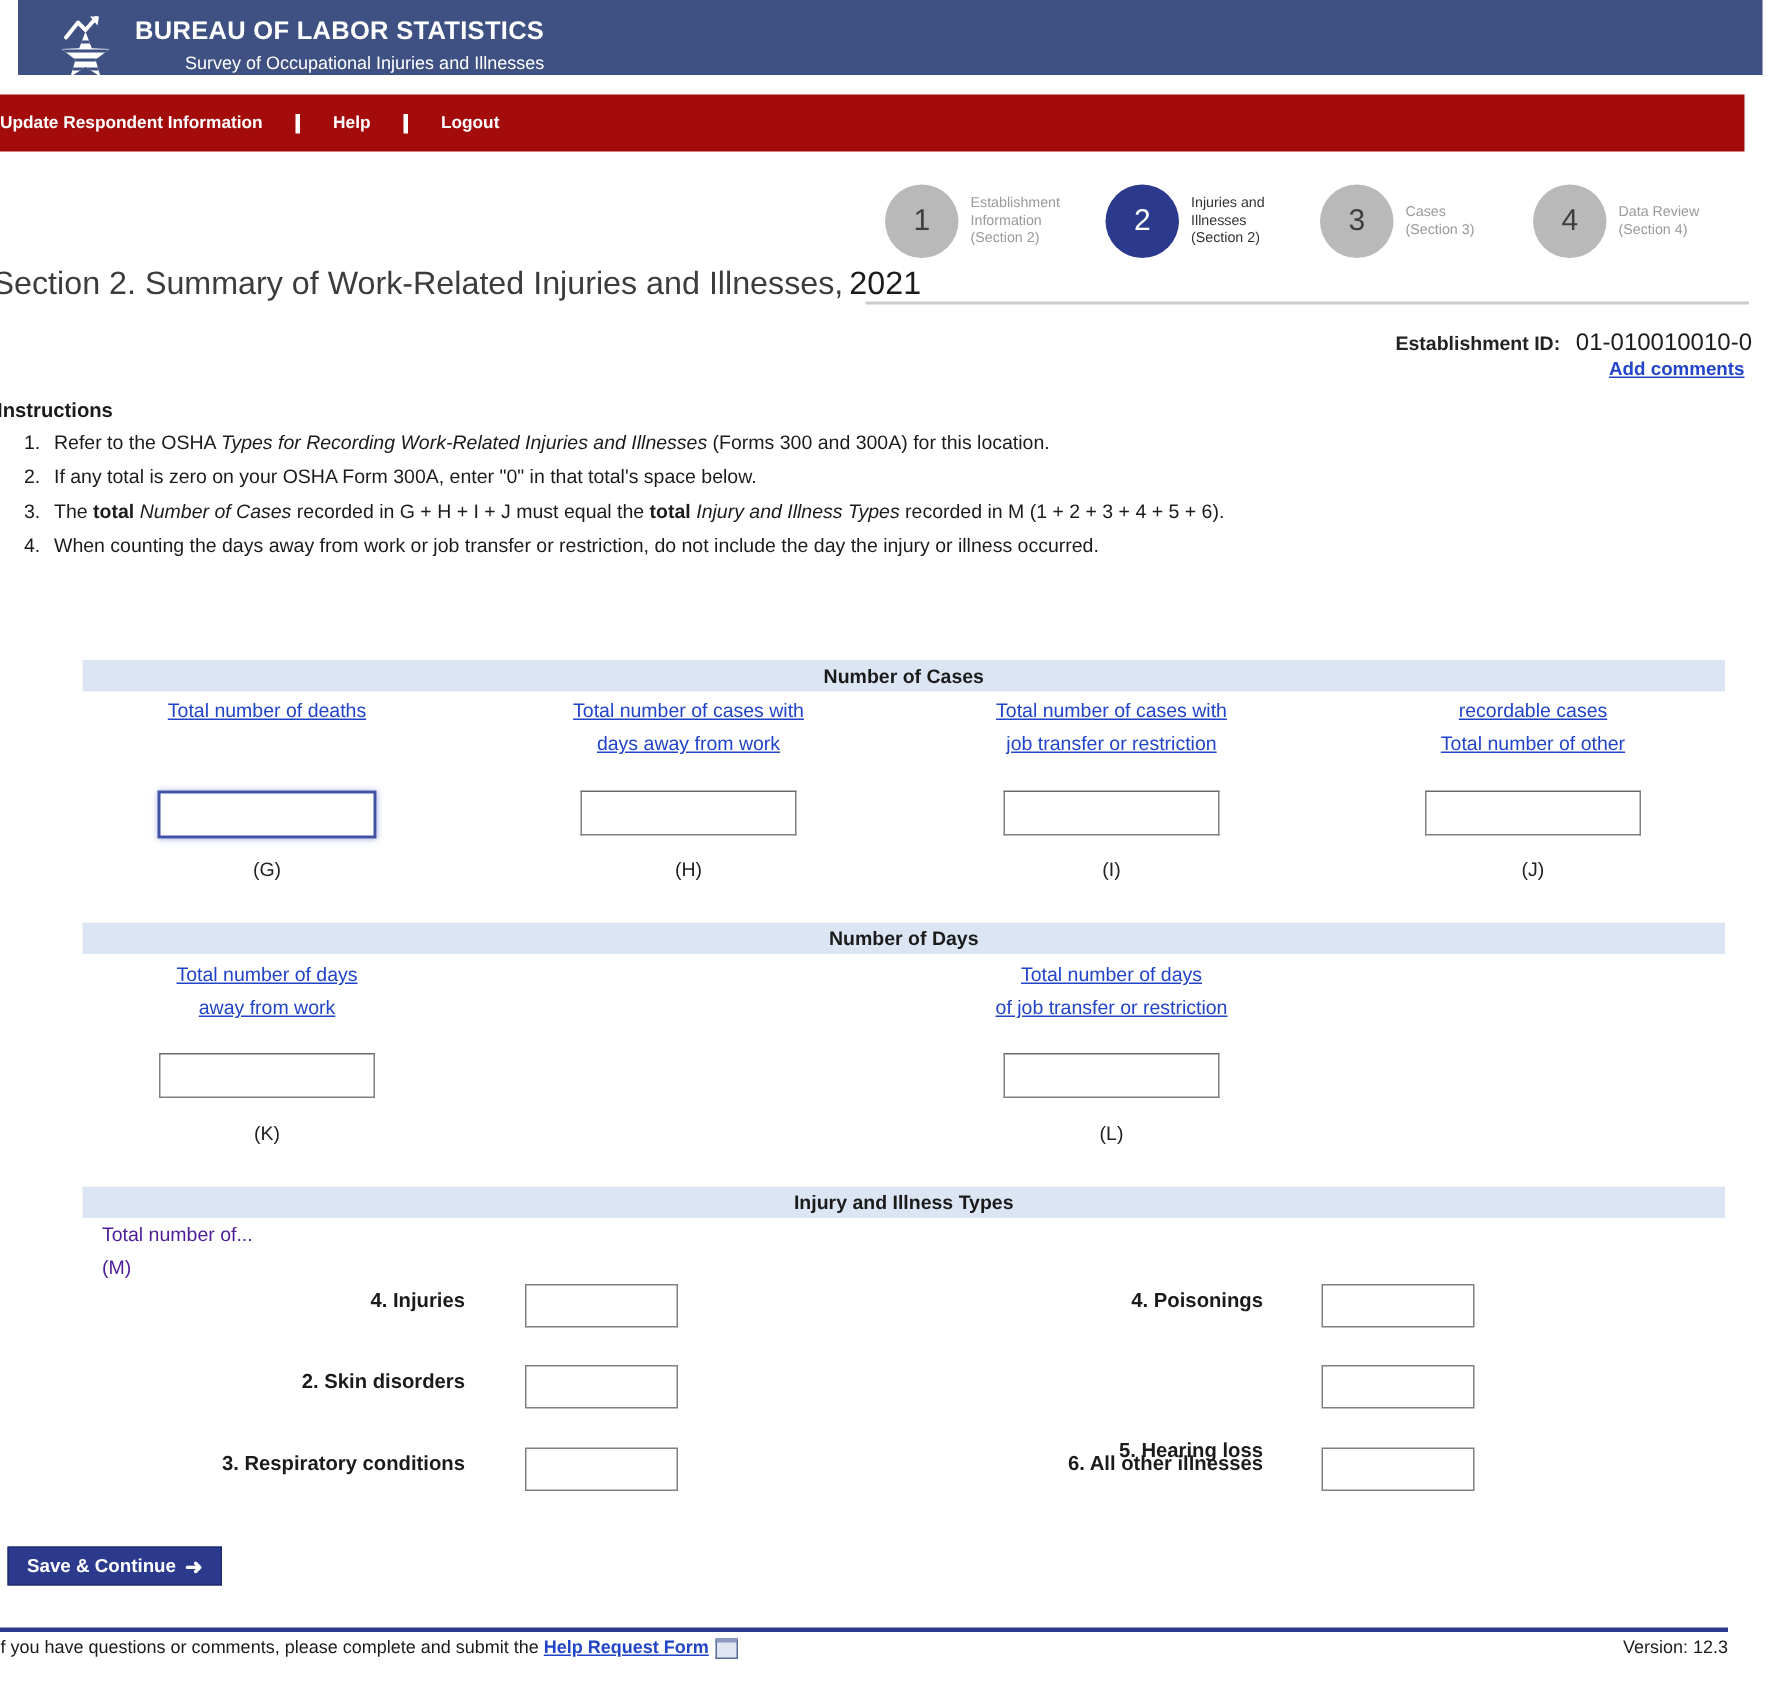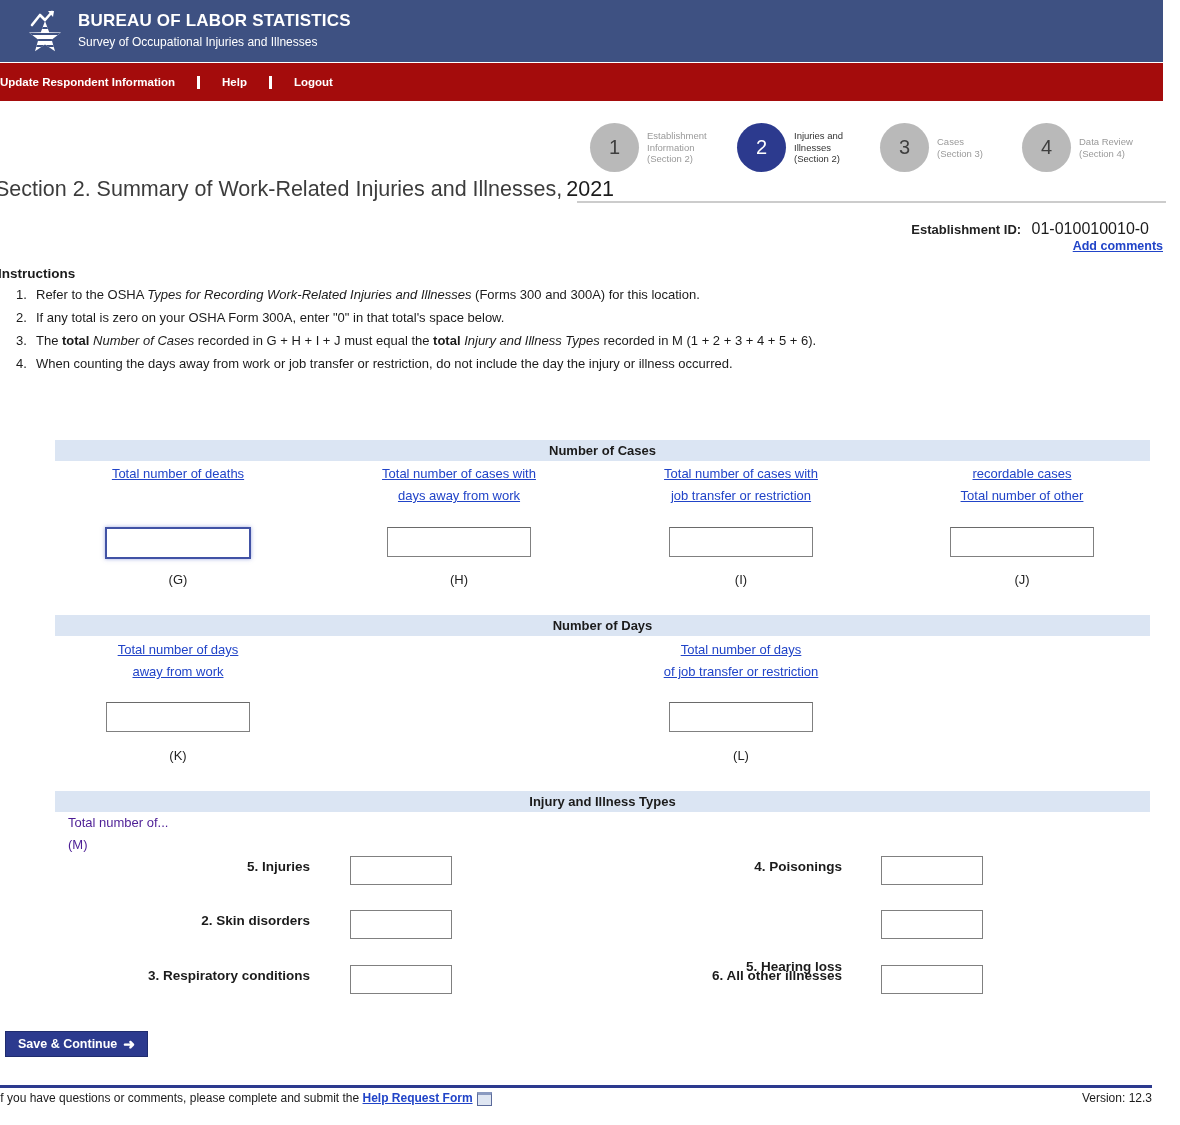--- a/index.html
+++ b/index.html
@@ -1,20 +1,20 @@
 <!DOCTYPE html>
 <html style="--header-blue: #3e5182; --nav-red: #a40c0c; --active-step: #2c3a8e; --link-blue: #2144c8; --section-bar: #dbe5f3;"><head>
 <meta charset="utf-8">
 <style>
   html,body{margin:0;padding:0;background:#fff;}
   body{font-family:"Liberation Sans", sans-serif; color:#222;}
   .page{position:relative;width:1180px;height:1125px;overflow:hidden;background:#fff;}
 
   
-  .topbar{position:absolute;top:0;left:0;width:1163px;height:62px;background:var(--header-blue,#3e5182);}
+  .topbar{position:absolute;top:0;left:12px;width:1163px;height:50px;background:var(--header-blue,#3e5182);text-align:right;}
   .logo{position:absolute;left:24px;top:10px;width:42px;height:44px;}
   .brand{position:absolute;left:78px;top:11px;color:#fff;}
   .brand-title{font-size:17px;font-weight:bold;letter-spacing:.2px;}
   .brand-sub{font-size:12px;margin-top:4px;}
 
   
   .redbar{position:absolute;top:63px;left:0;width:1163px;height:38px;background:var(--nav-red,#a40c0c);
           display:flex;align-items:center;justify-content:flex-start;padding-right:28px;box-sizing:border-box;}
   .redbar a{color:#fff;font-size:11.5px;font-weight:bold;text-decoration:none;}
   .pipe{display:inline-block;width:3px;height:13px;background:#fff;margin:0 22px;}
@@ -26,21 +26,21 @@
   .step.active .step-circle{background:var(--active-step,#2c3a8e);color:#fff;}
   .step-label{margin-left:8px;font-size:9.5px;line-height:11.5px;color:#9a9a9a;}
   .step.active .step-label{color:#333;}
 
   
   .page-title{position:absolute;top:177px;left:-5px;font-size:21.5px;color:#3c3c3c;white-space:nowrap;}
   .page-title .year{margin-left:4px;color:#1b1b1b;}
   .title-rule{position:absolute;top:201px;left:577px;width:589px;height:2px;background:#ccc;}
 
   
-  .estab{position:absolute;top:220px;right:31px;white-space:nowrap;}
+  .estab{position:absolute;top:220px;right:12px;white-space:nowrap;}
   .estab-label{font-size:13px;font-weight:bold;color:#222;}
   .estab-value{font-size:16px;color:#1b1b1b;margin-left:6px;}
   .add-comments{position:absolute;top:239px;right:17px;font-size:12.5px;font-weight:bold;
                 color:var(--link-blue,#2144c8);text-decoration:underline;cursor:pointer;}
 
   
   .instructions-heading{position:absolute;top:266px;left:-2px;font-size:13.5px;font-weight:bold;color:#1b1b1b;}
   .instructions-list{position:absolute;top:288px;left:16px;width:1100px;}
   .instructions-list .row{display:flex;font-size:13px;color:#1b1b1b;margin-bottom:9px;line-height:14px;}
   .instructions-list .num{width:20px;flex:0 0 auto;}
@@ -214,21 +214,21 @@
   <div class="col" style="left:41px;top:702px;"><input class="cell-input" value="" style=""></div>
   <div class="col" style="left:604px;top:702px;"><input class="cell-input" value="" style=""></div>
 
   <div class="col letter" style="left:41px;top:748px;">(K)</div>
   <div class="col letter" style="left:604px;top:748px;">(L)</div>
 
   <div class="section-bar" style="top:791px;">Injury and Illness Types</div>
   <div class="m-label" style="top:815px;">Total number of...</div>
   <div class="m-label" style="top:837px;">(M)</div>
 
-  <div class="type-label" style="left:70px;top:859px;">5. Injuries</div>
+  <div class="type-label" style="left:70px;top:859px;">4. Injuries</div>
   <input class="type-input" style="left: 350px; top: 856px;" value="">
   <div class="type-label" style="left:602px;top:859px;">4. Poisonings</div>
   <input class="type-input" style="left: 881px; top: 856px;" value="">
 
   <div class="type-label" style="left:70px;top:913px;">2. Skin disorders</div>
   <input class="type-input" style="left: 350px; top: 910px;" value="">
   <div class="type-label" style="left:602px;top:959px;text-align:right;">5. Hearing loss</div>
   <input class="type-input" style="left: 881px; top: 910px;" value="">
 
   <div class="type-label" style="left:70px;top:968px;">3. Respiratory conditions</div>

